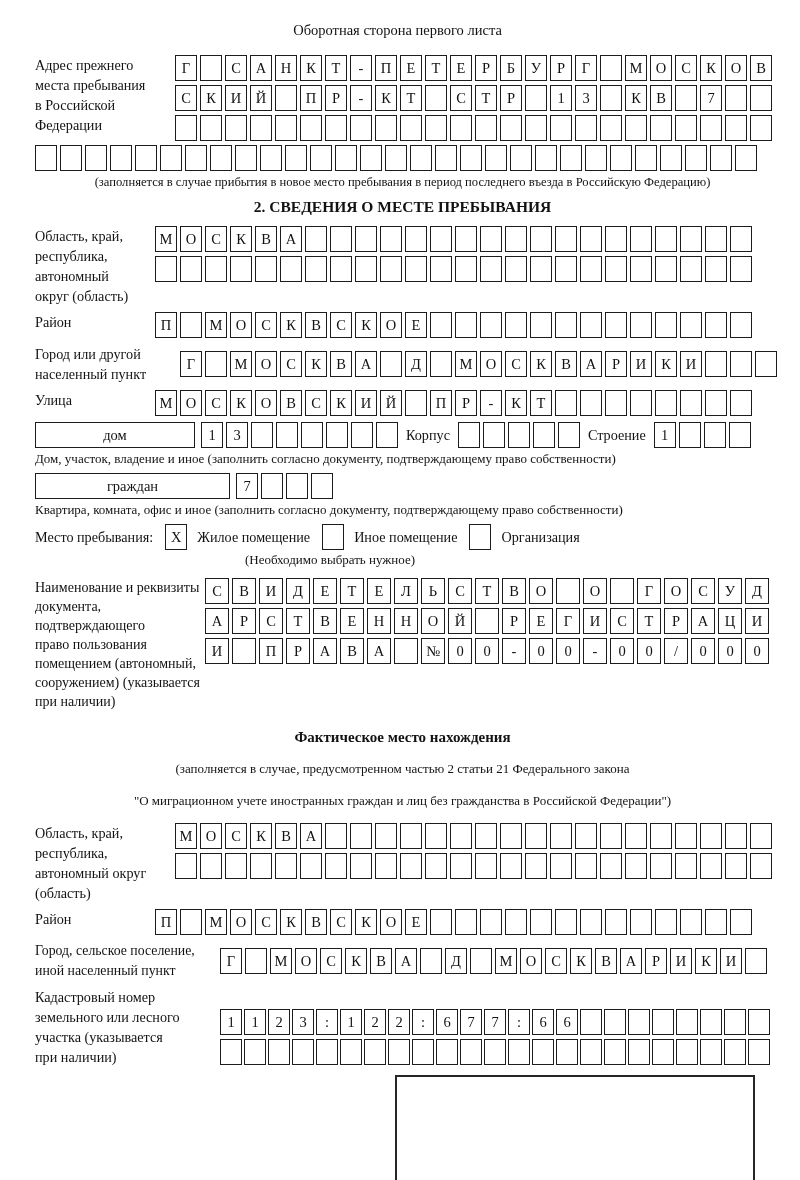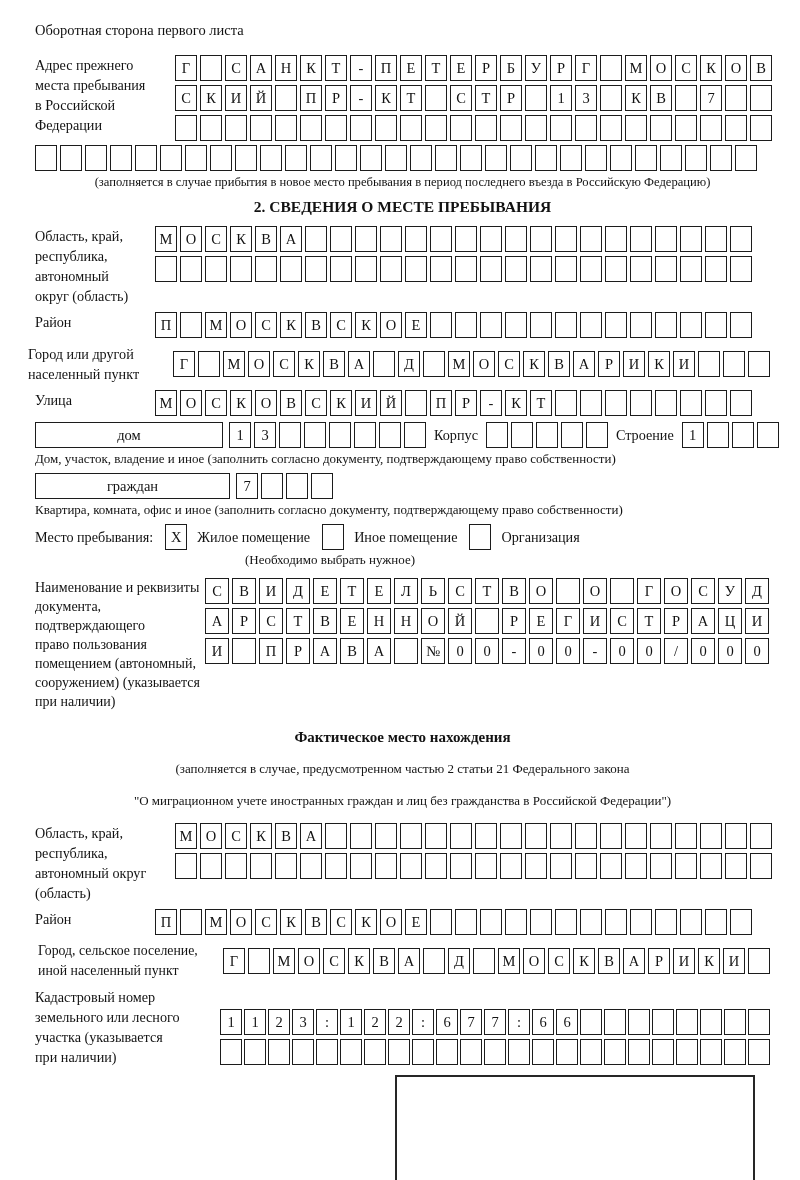--- a/index.html
+++ b/index.html
@@ -1,43 +1,43 @@
 <!DOCTYPE html>
 <html><head>
 <meta charset="utf-8">
 <style>
   html,body{margin:0;padding:0;background:#ffffff;}
   .page{
     position:relative;width:800px;height:1180px;box-sizing:border-box;
     padding:14px 30px 0 35px;background:#fff;color:#121212;
     font-family:"Liberation Serif","DejaVu Serif",serif;
   }
-  .hdr-note{text-align:left;font-size:14.5px;margin:8px 10px 16px 0;}
+  .hdr-note{text-align:center;font-size:14.5px;margin:8px 10px 16px 0;}
   .field{display:flex;align-items:flex-start;}
-  .field.vcenter{align-items:center;justify-content:flex-end;}
+  .field.vcenter{align-items:center;}
   .flabel{flex:none;font-size:14.2px;line-height:20px;white-space:pre-line;}
   .w140{width:140px;} .w120{width:120px;} .w145{width:145px;} .w170{width:170px;} .w185{width:185px;}
   .rows{display:flex;flex-direction:column;gap:4px;}
   .boxrow{display:flex;gap:3px;}
   .boxrow.tight{gap:2px;}
   .cbox{
     flex:none;width:22px;height:26px;box-sizing:border-box;border:1.6px solid #1c1c1c;
     display:flex;align-items:center;justify-content:center;
     font-size:14.5px;line-height:1;background:#fff;
   }
   .cbox.wide{width:24px;}
   .fullrow{margin:4px 0 0 0;}
   .center-note{text-align:center;font-size:12.6px;margin:4px 0 8px 0;}
   .sec-title{text-align:center;font-weight:bold;font-size:15.5px;margin:2px 0 10px 0;}
   .mb6{margin-bottom:6px;} .mb4{margin-bottom:4px;} .mt8{margin-top:8px;}
   .wbox{
     flex:none;height:26px;box-sizing:border-box;border:1.6px solid #1c1c1c;
     display:flex;align-items:center;justify-content:center;font-size:14.5px;
   }
-  .wbox.dom{width:188px;margin-right:6px;}
+  .wbox.dom{width:160px;margin-right:6px;}
   .wbox.kv{width:195px;margin-right:6px;}
   .inline-label{font-size:14.2px;align-self:center;padding:0 8px;}
   .domrow{display:flex;align-items:center;margin:6px 0 2px 0;}
   .small-note{font-size:13px;margin:3px 0 4px 0;}
   .mestorow{display:flex;align-items:center;font-size:14.2px;margin:6px 0 2px 0;}
   .chk{
     flex:none;width:22px;height:26px;box-sizing:border-box;border:1.6px solid #1c1c1c;
     display:flex;align-items:center;justify-content:center;font-size:14.5px;
     margin:0 10px 0 12px;
   }

